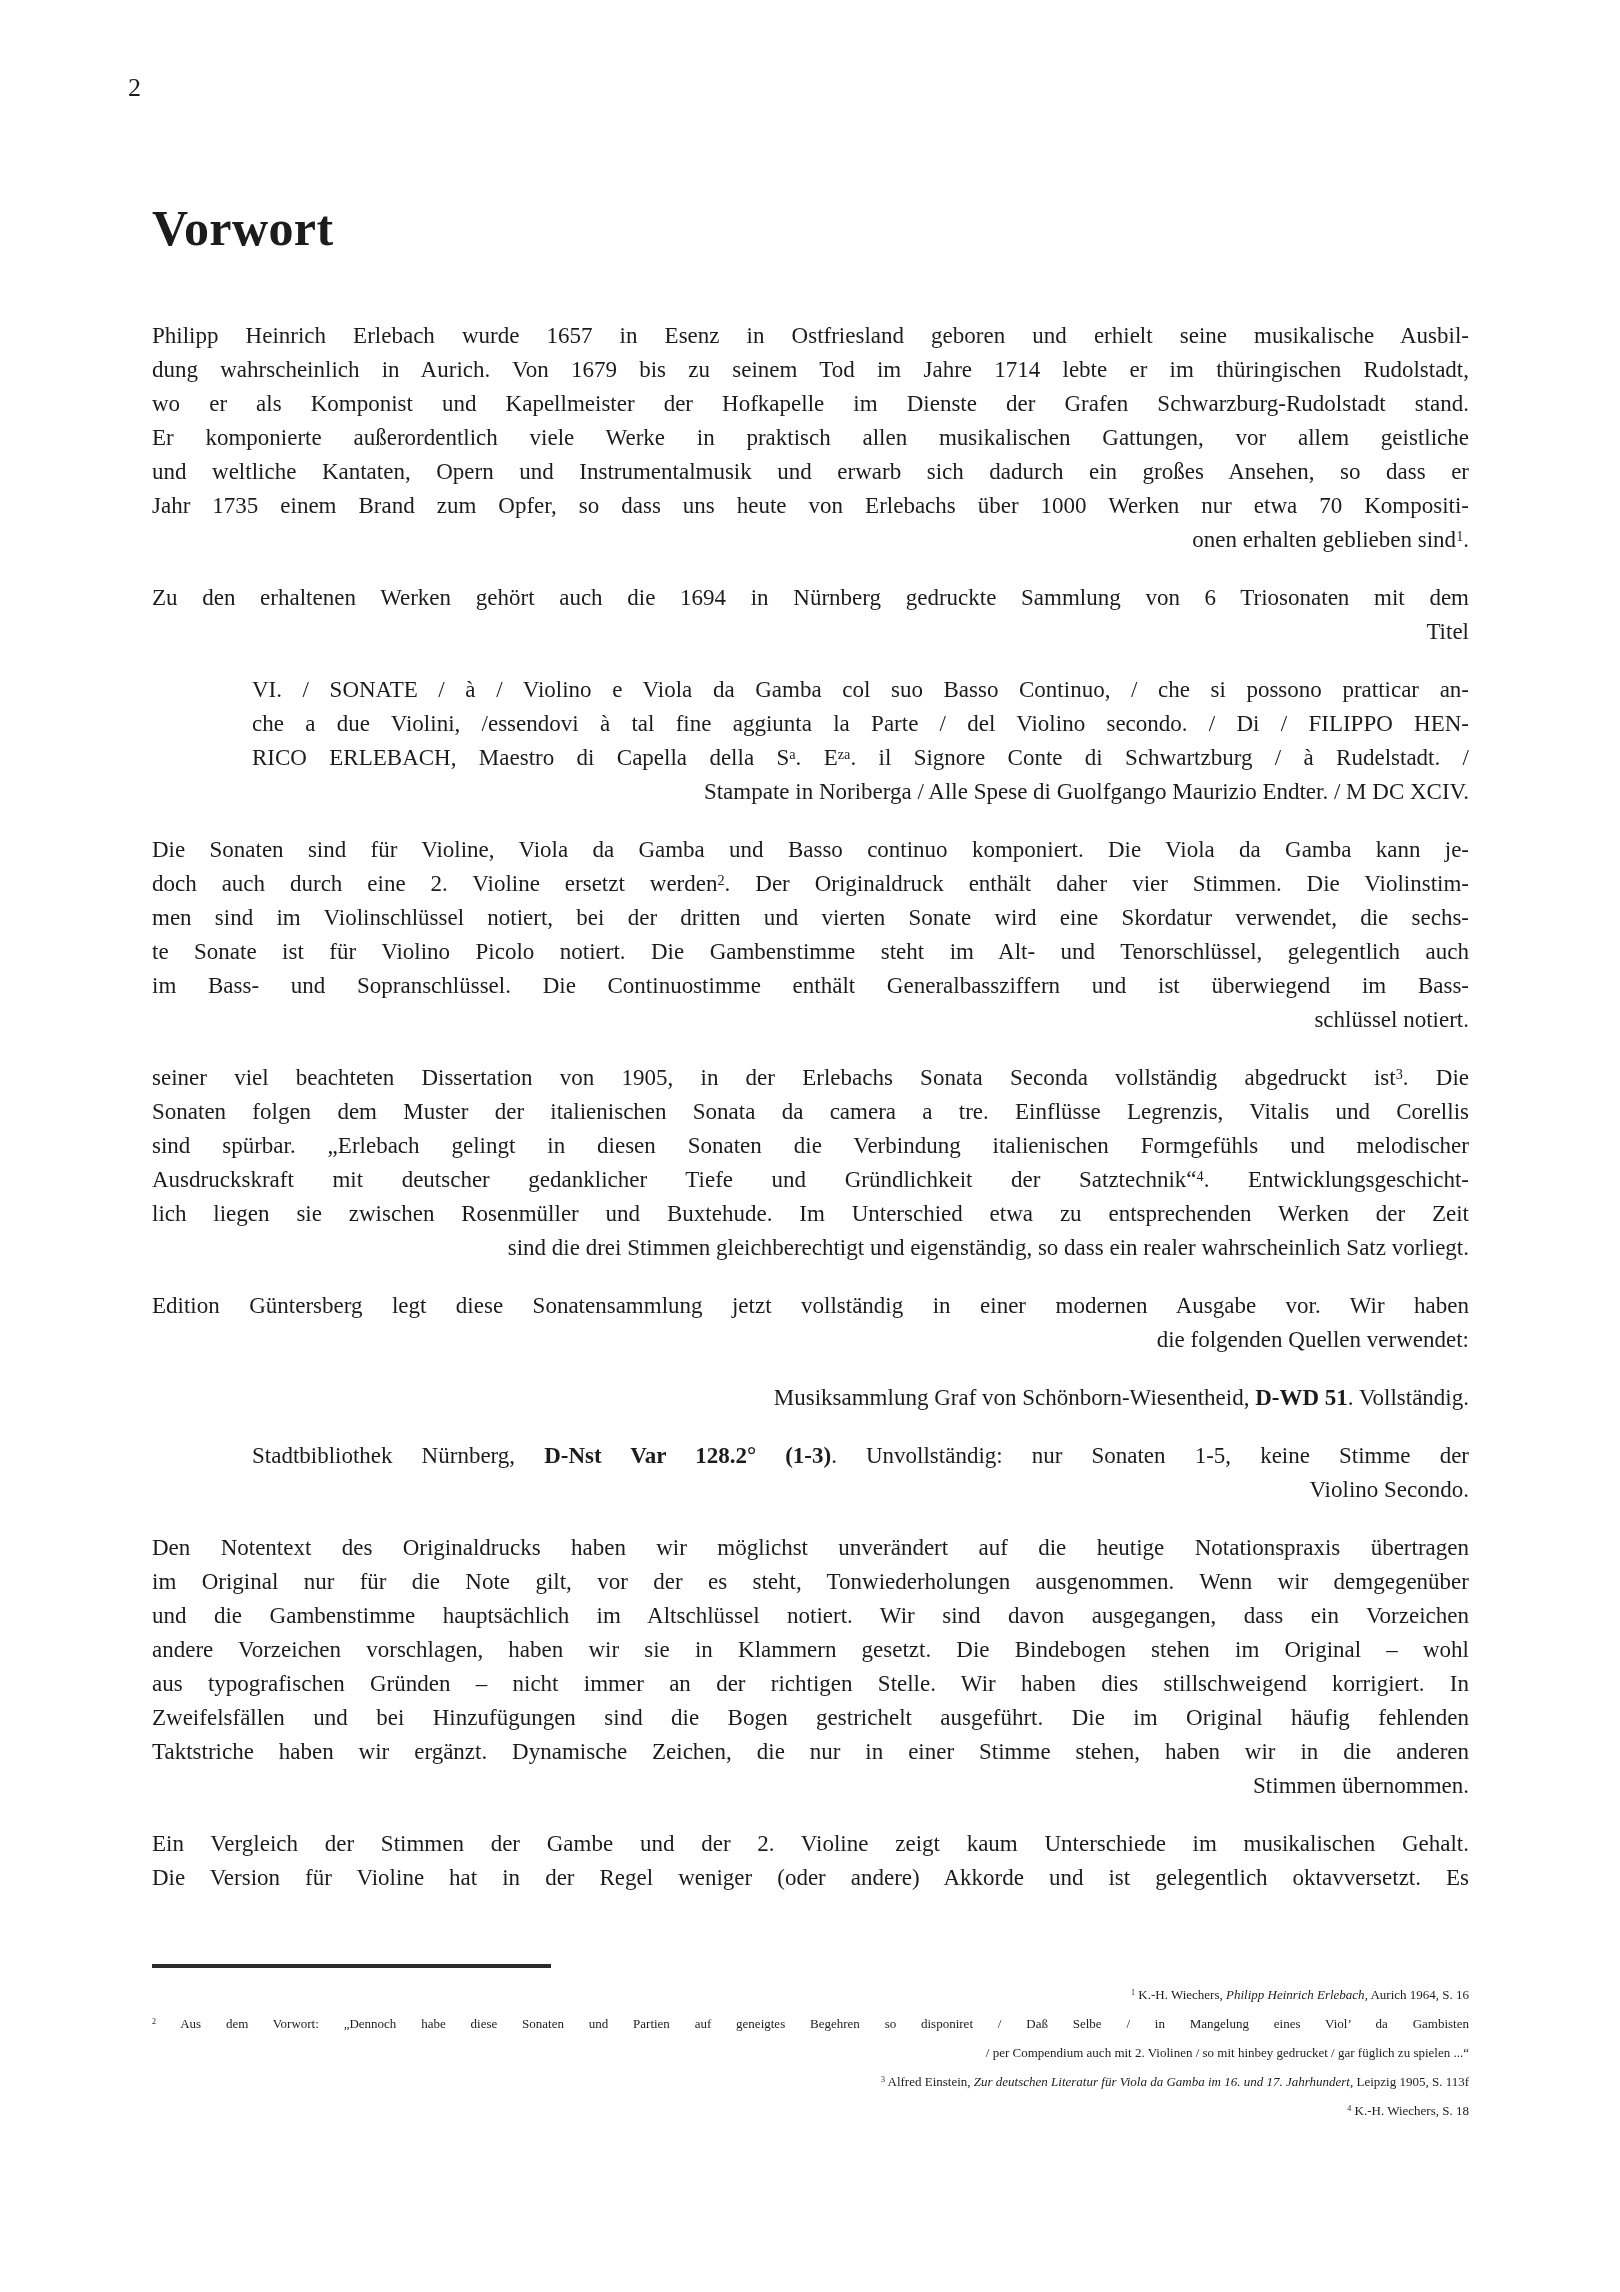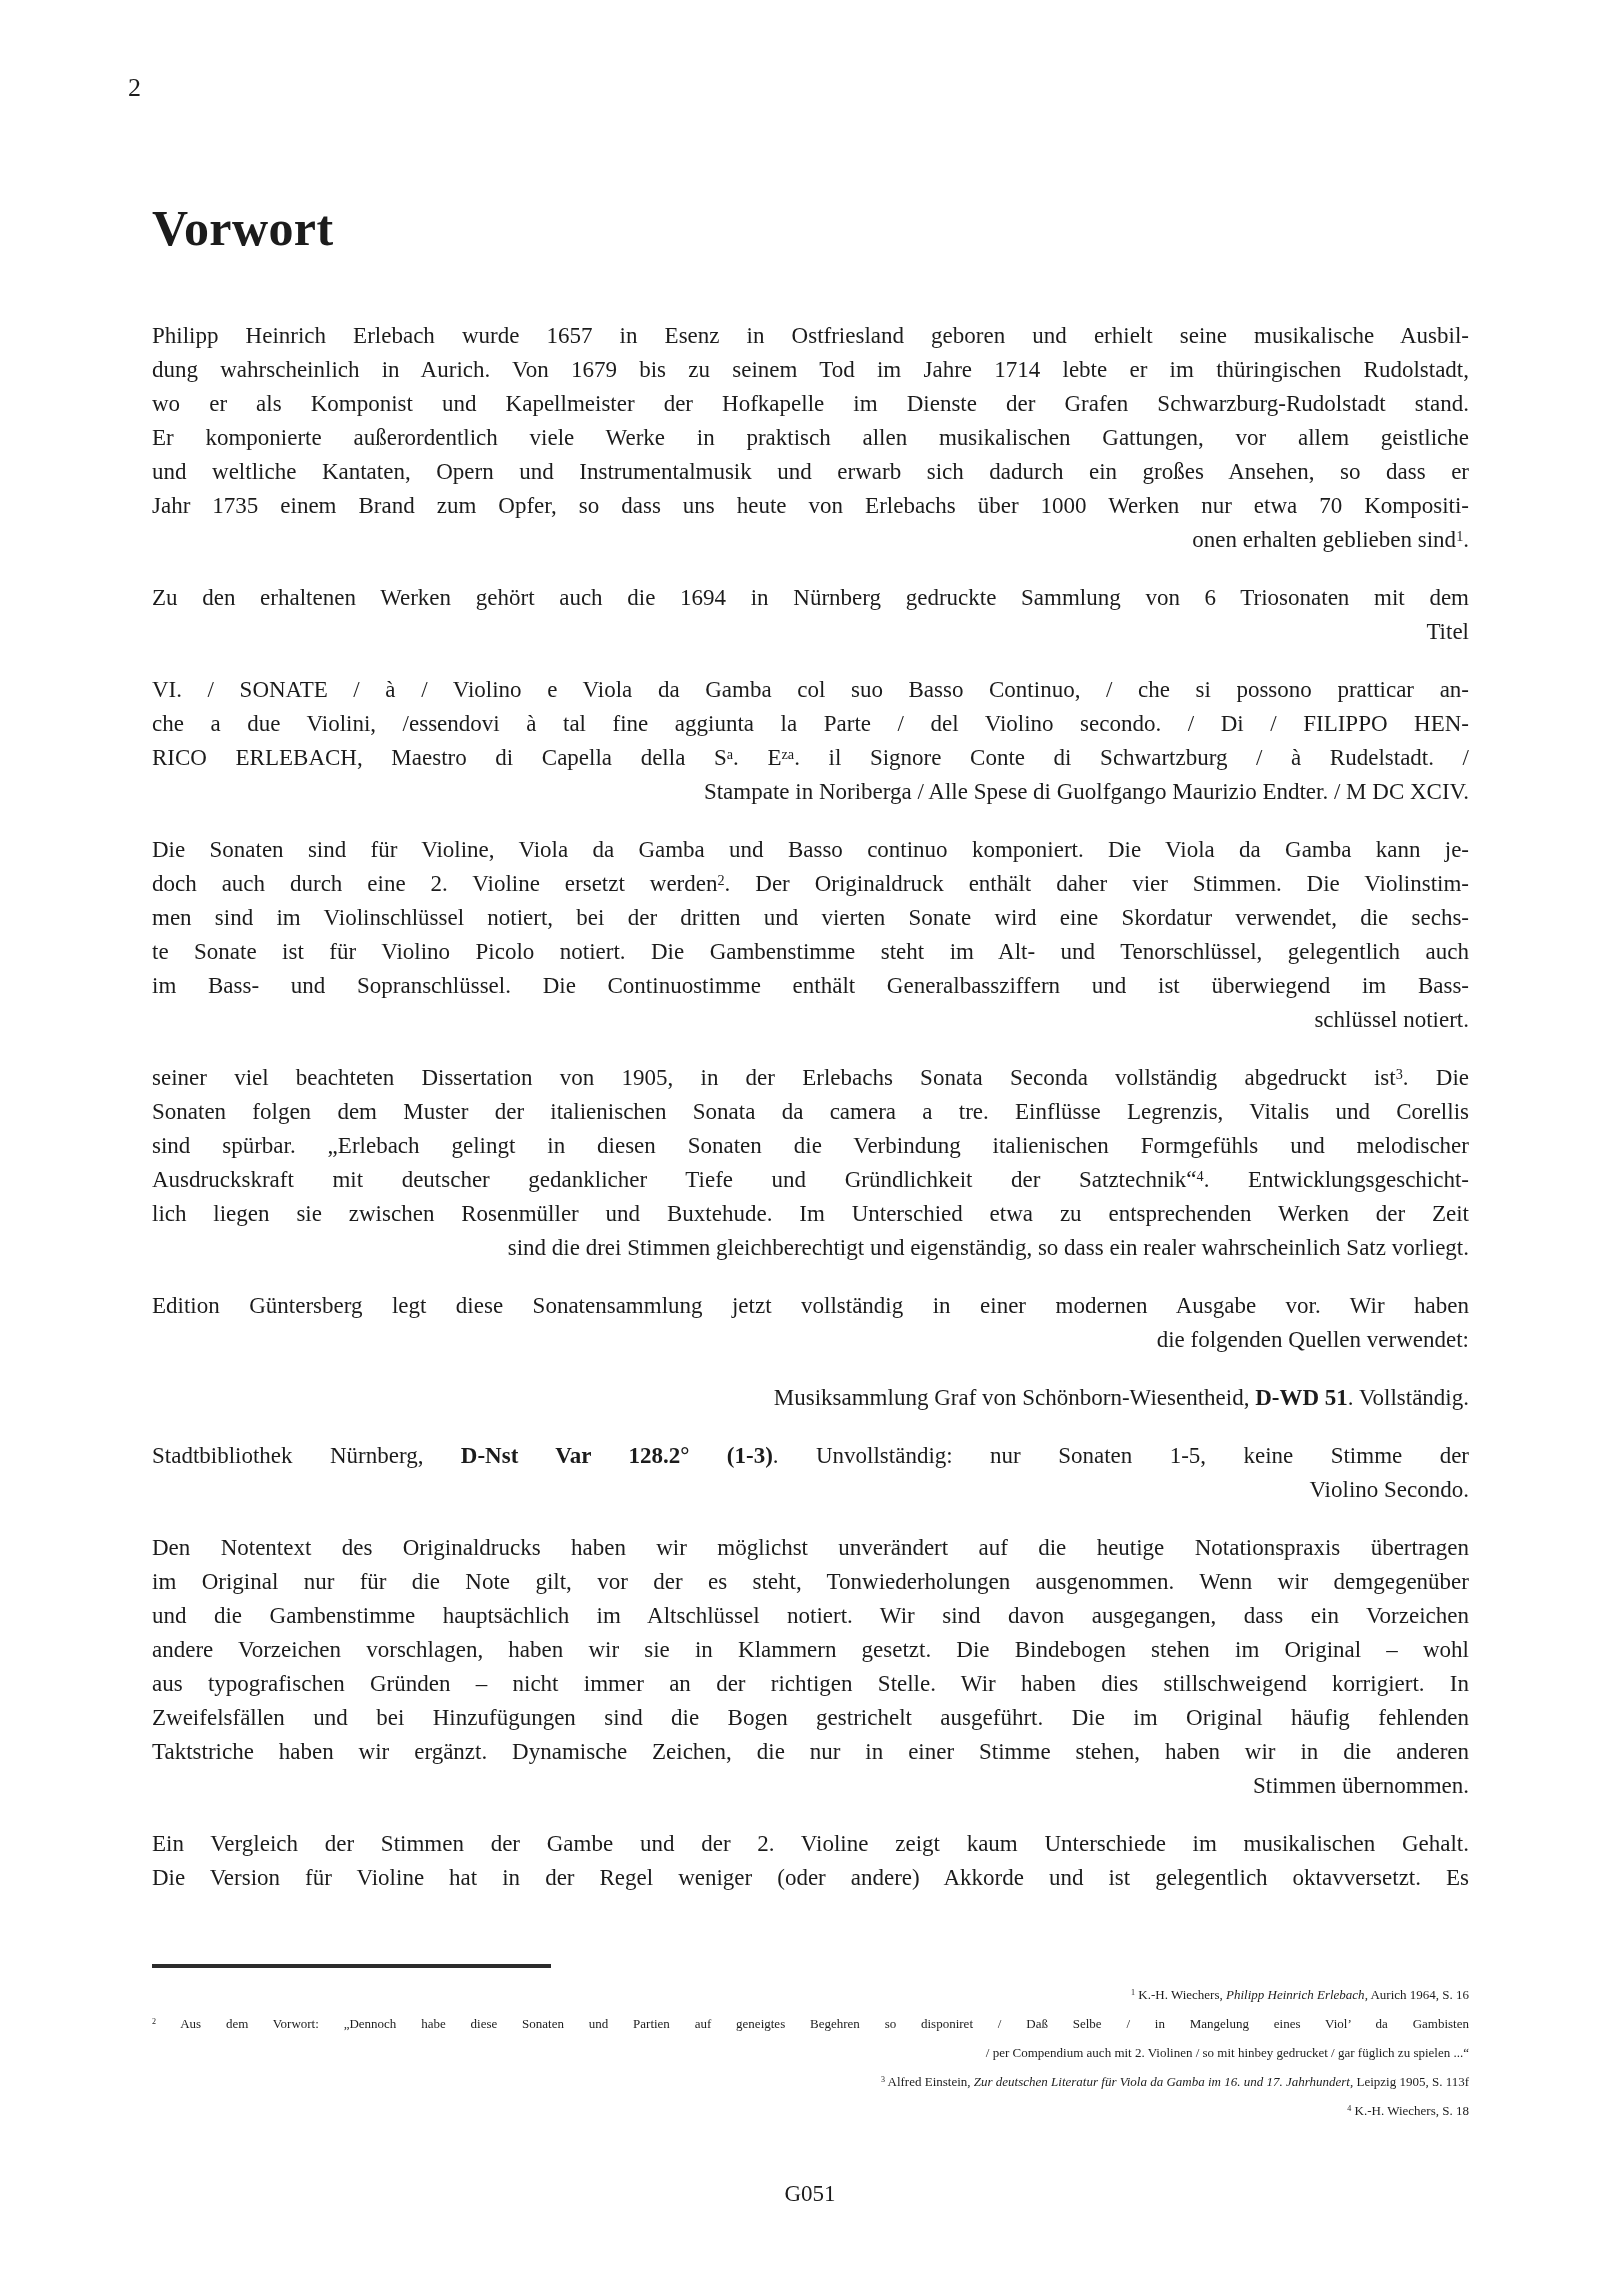--- a/index.html
+++ b/index.html
@@ -31,20 +31,21 @@
     margin: 97px 0 0 0;
     letter-spacing: 0.4px;
   }
   .body-text {
     font-size: 23px;
     line-height: 34px;
   }
   .first-para { margin-top: 64px; }
   .blk { margin-bottom: 24px; }
   .indent {
+    margin-left: 100px;
   }
   .line { white-space: normal; }
   .line.jl { text-align: justify; text-align-last: justify; }
   .line.ll { text-align: right; }
   .sup {
     font-size: 0.62em;
     position: relative;
     top: -0.45em;
     line-height: 0;
   }
@@ -159,16 +160,15 @@
         </div>
       <div>
           <div class="line ll"><span class="sup">3</span><span> Alfred Einstein, </span><span class="i">Zur deutschen Literatur für Viola da Gamba im 16. und 17. Jahrhundert</span><span>, Leipzig 1905, S. 113f</span></div>
         </div>
       <div>
           <div class="line ll"><span class="sup">4</span><span> K.-H. Wiechers, S. 18</span></div>
         </div>
     </div>
   </div>
 
-  <div class="footer">G051</div>
 
 </div>
 
 
 </body></html>

